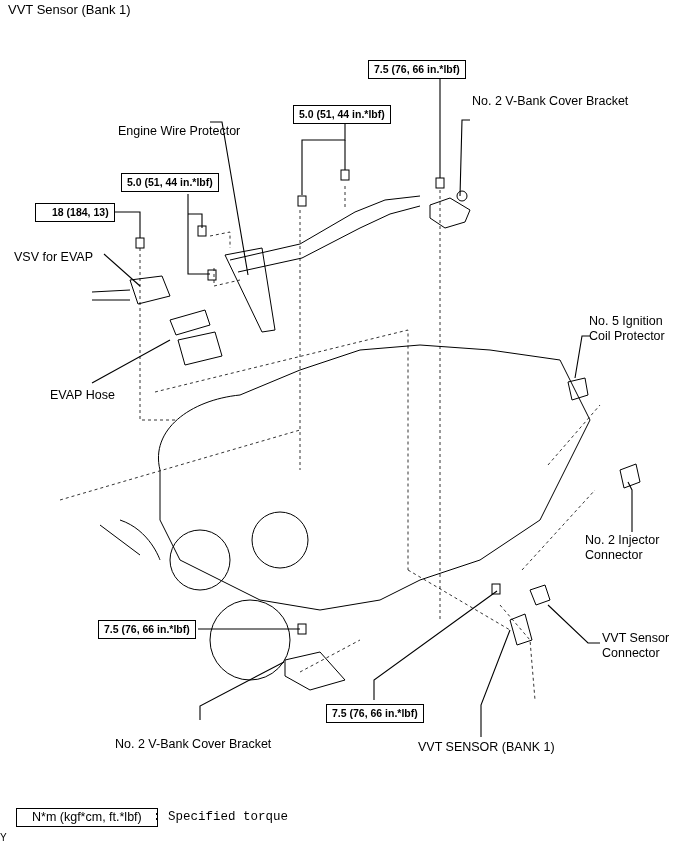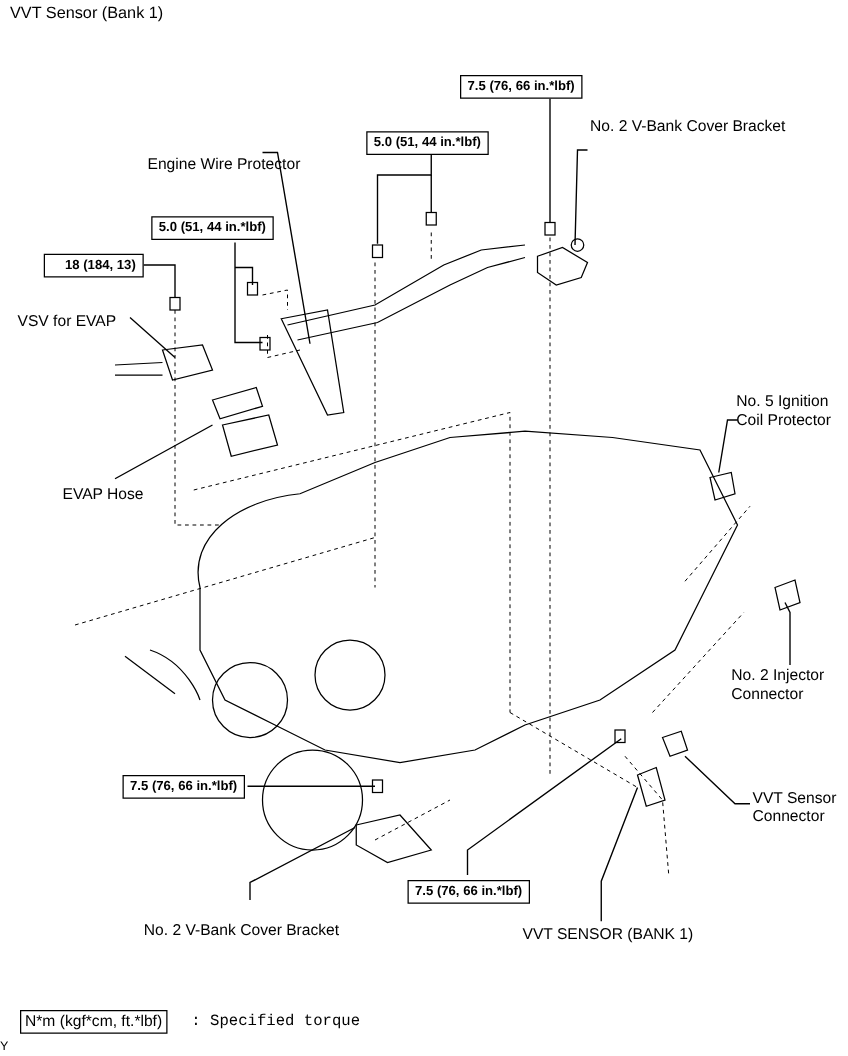--- a/index.html
+++ b/index.html
@@ -4,21 +4,21 @@
 <style>
   html, body { margin: 0; padding: 0; background: #ffffff; }
   body { width: 678px; height: 845px; position: relative; overflow: hidden;
          font-family: "Liberation Sans", sans-serif; color: #000; }
   .title { position: absolute; left: 8px; top: 2px; font-size: 13px; }
   .label { position: absolute; font-size: 12.5px; line-height: 15px; white-space: nowrap; }
   .torque { position: absolute; border: 1px solid #000; background: #fff;
             font-weight: bold; font-size: 10.5px; padding: 2px 5px; white-space: nowrap;
             line-height: 13px; }
   .legend-box { position: absolute; left: 16px; top: 808px; border: 1px solid #000;
-                font-size: 12.5px; padding: 1px 3px; line-height: 15px; white-space: nowrap; }
+                font-size: 12.5px; padding: 1px 15px; line-height: 15px; white-space: nowrap; }
   .legend-text { position: absolute; left: 153px; top: 810px; font-size: 12.5px; white-space: nowrap; font-family: Liberation Mono, monospace; }
   .corner { position: absolute; left: 0; top: 832px; font-size: 10px; }
   svg.art { position: absolute; left: 0; top: 0; }
 </style>
 </head>
 <body>
 
 <svg class="art" width="678" height="845" viewBox="0 0 678 845" fill="none" stroke="#000" stroke-width="1">
 
   <g stroke-width="1.1">

